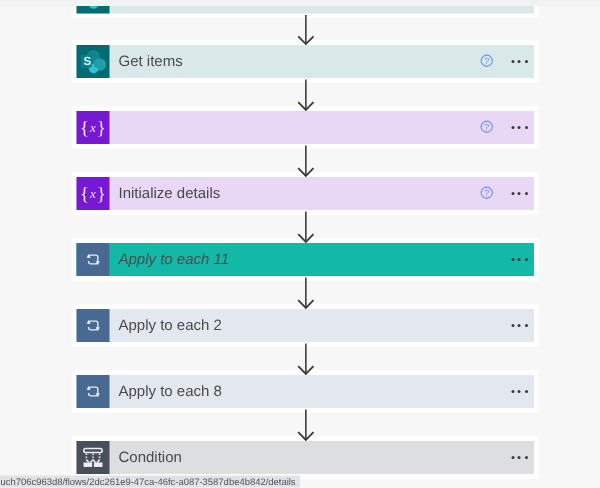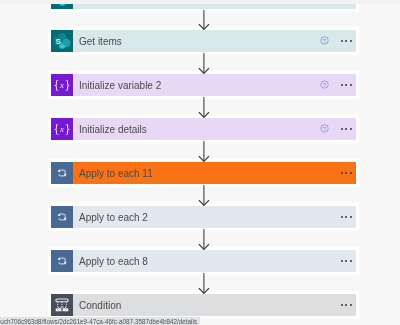--- a/index.html
+++ b/index.html
@@ -85,21 +85,20 @@
        <path d="M1.8 16.099999999999998 L6.9 21.299999999999997 L12.0 16.099999999999998" stroke="#3b3a39" stroke-width="1.2" fill="none" stroke-linejoin="miter" stroke-linecap="butt"></path>
       </svg></div>
     <div class="card" style="top: 74px; background: rgb(232, 216, 245);">
       <div class="icon" style="background: rgb(119, 25, 211);">
         <svg width="22" height="22" viewBox="0 0 22 22">
      <text x="5.4" y="15.1" font-family="Liberation Serif, serif" font-size="12.6" fill="#f0e6fa" text-anchor="middle">{</text>
      <text x="11" y="14.3" font-family="Liberation Serif, serif" font-size="8.8" font-style="italic" fill="#f0e6fa" text-anchor="middle">x</text>
      <text x="16.6" y="15.1" font-family="Liberation Serif, serif" font-size="12.6" fill="#f0e6fa" text-anchor="middle">}</text>
         </svg>
       </div>
-      <div class="title">Initialize variable 2</div>
       <div class="spacer"></div>
       <div class="help">
         <svg width="9" height="9" viewBox="0 0 64 64">
           <circle cx="32" cy="32" r="26.5" fill="none" stroke="#6d8ef0" stroke-width="5.2"></circle>
    <text x="32" y="46.5" font-family="Liberation Sans, sans-serif" font-size="42" fill="#6d8ef0" text-anchor="middle">?</text>
         </svg>
       </div>
       <div class="dots">
         <div class="dot"></div>
         <div class="dot"></div>
@@ -129,21 +128,21 @@
       <div class="dots">
         <div class="dot"></div>
         <div class="dot"></div>
         <div class="dot"></div>
       </div>
     </div>
     <div class="arrow" style="left: 197px; top: 139.7px; width: 14px; height: 22.3px;"><svg width="14" height="22.30000000000001" viewBox="0 0 14 22.30000000000001" style="overflow:visible">
         <path d="M6.9 1.0 V21.100000000000012" stroke="#3b3a39" stroke-width="1.05" fill="none"></path>
        <path d="M1.8 16.100000000000012 L6.9 21.30000000000001 L12.0 16.100000000000012" stroke="#3b3a39" stroke-width="1.2" fill="none" stroke-linejoin="miter" stroke-linecap="butt"></path>
       </svg></div>
-    <div class="card" style="top: 162px; background: #f97316;">
+    <div class="card" style="top: 162px; background: #14b8a6; font-style: italic;">
       <div class="icon" style="background: rgb(72, 106, 146);">
         <svg width="22" height="22" viewBox="0 0 22 22">
      <path d="M8.1 10.0 V9.3 a1.2 1.2 0 0 1 1.2-1.2 H13.0 a1.2 1.2 0 0 1 1.2 1.2
               V12.7 a1.2 1.2 0 0 1 -1.2 1.2 H9.3 a1.2 1.2 0 0 1 -1.2 -1.2 V12.0" fill="none" stroke="#e6ecf3" stroke-width="0.95"></path>
      <path d="M8.1 7.15 L9.45 9.9 H6.75 Z" fill="#e6ecf3"></path>
      <path d="M14.2 14.85 L12.85 12.1 H15.55 Z" fill="#e6ecf3"></path>
         </svg>
       </div>
       <div class="title">Apply to each 11</div>
       <div class="spacer"></div>

